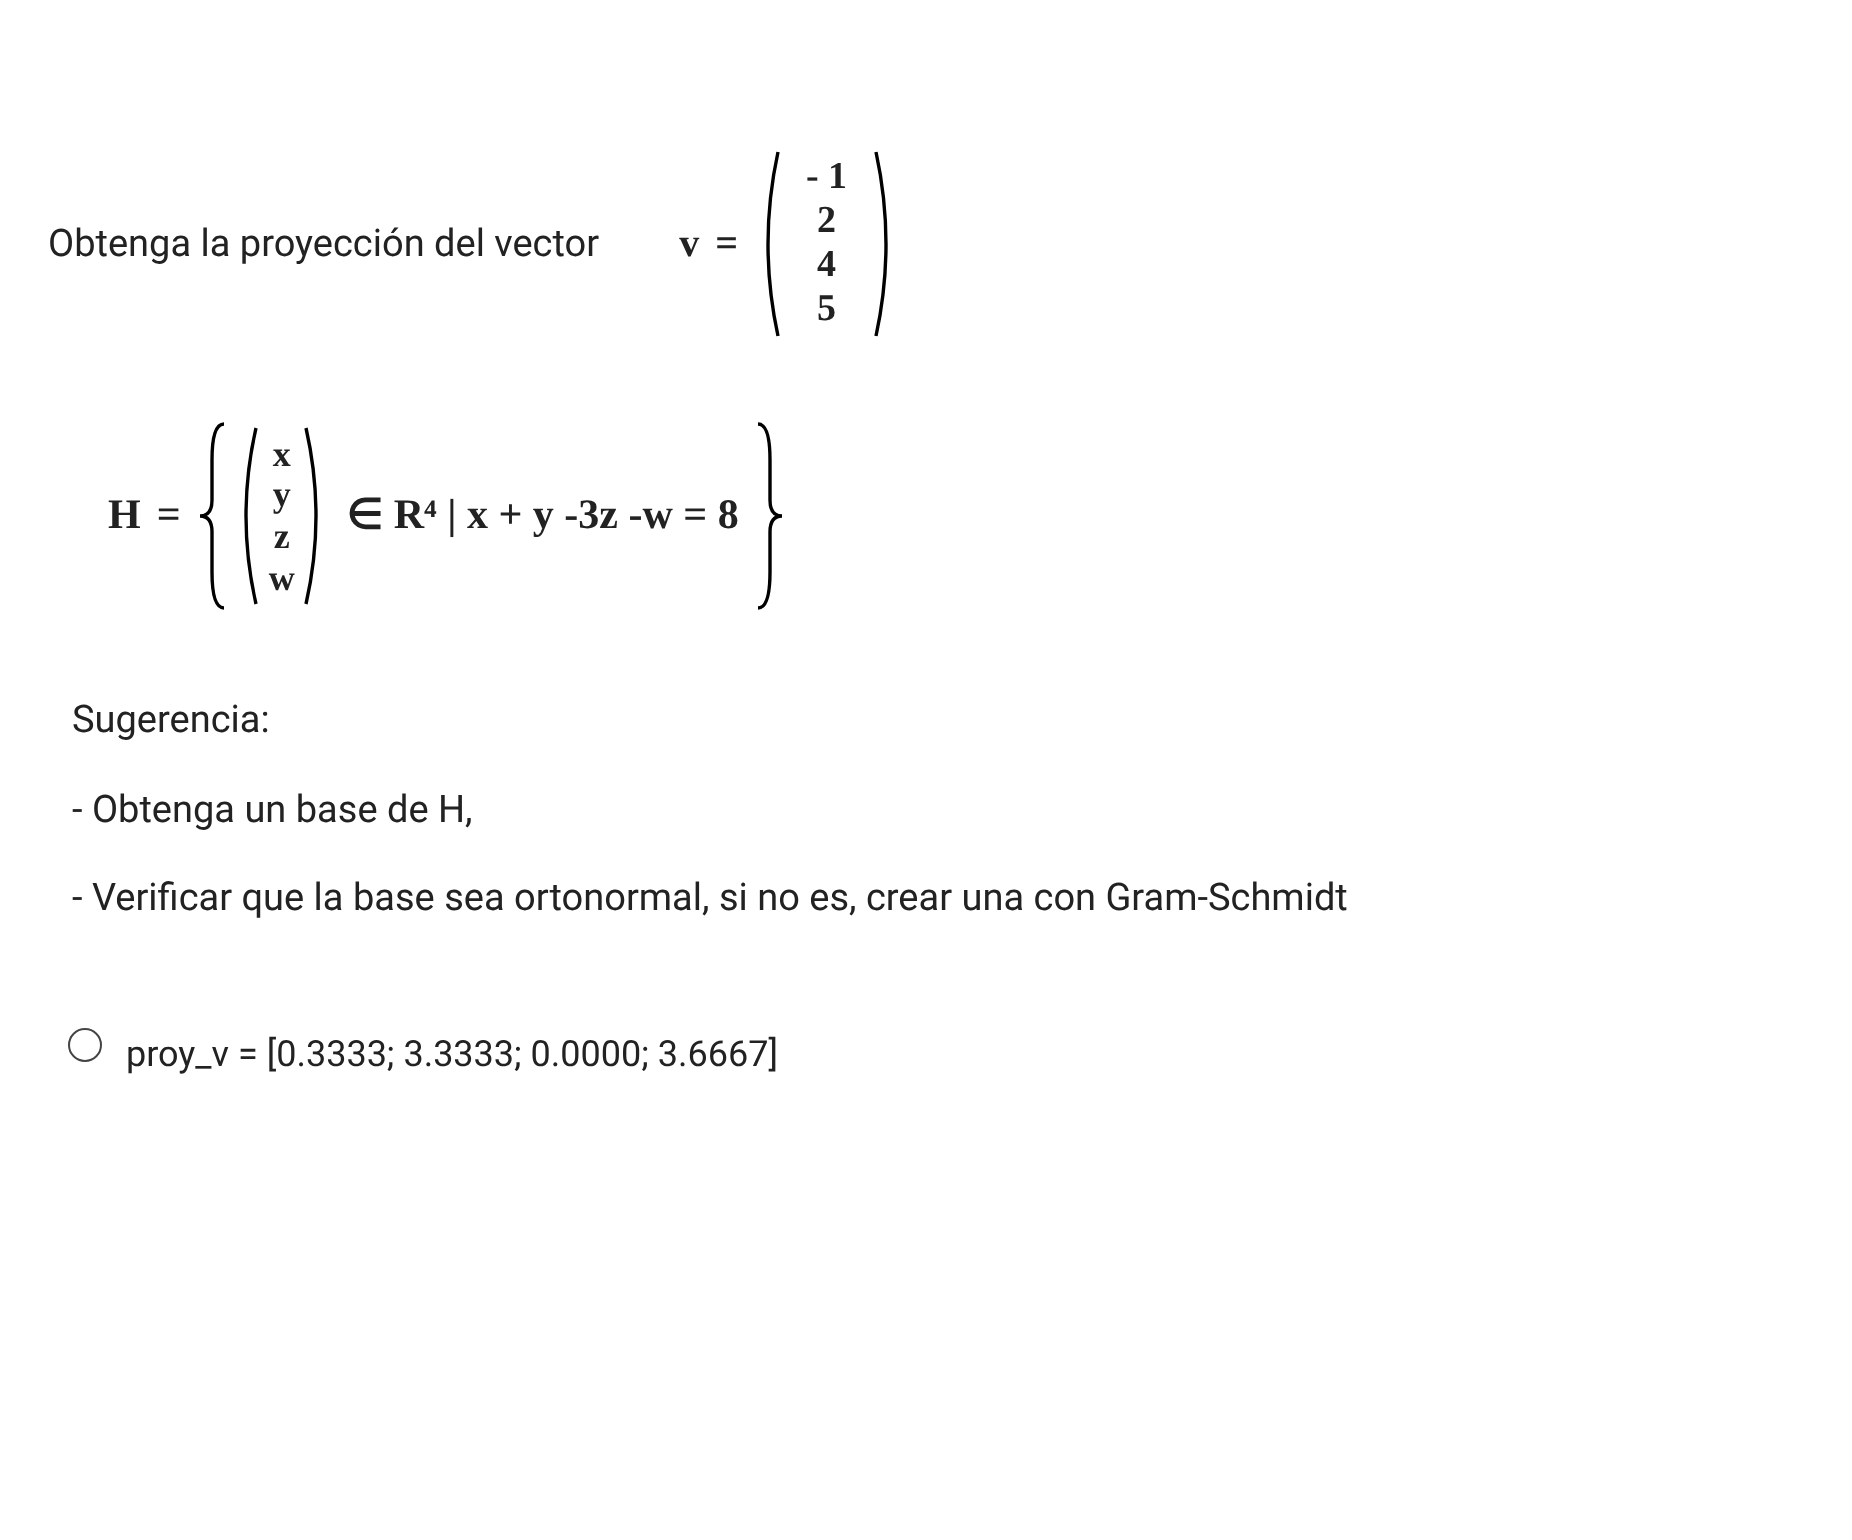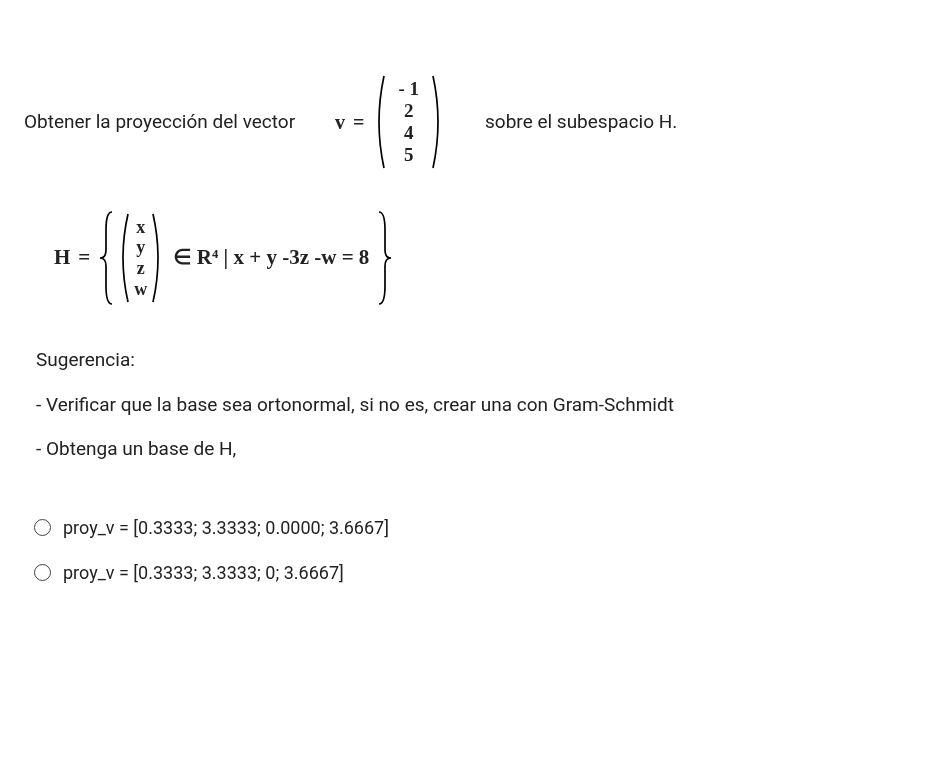--- a/index.html
+++ b/index.html
@@ -64,39 +64,39 @@
   }
   .hint-item {
     margin: 16px 0;
   }
   .options {
     margin-top: 50px;
     margin-left: 10px;
   }
   .option {
     display: flex;
-    align-items: center;
+    align-items: flex-start;
     gap: 12px;
     margin: 18px 0;
     font-size: 18px;
   }
   .radio {
     width: 17px;
     height: 17px;
     border: 1.6px solid #444;
     border-radius: 50%;
     flex-shrink: 0;
     box-sizing: border-box;
   }
 </style>
 </head>
 <body>
 
 <div class="question-line">
-  <span>Obtener la proyección del vector</span>
+  <span>Obtenga la proyección del vector</span>
 
   <span class="vec-expr">
     <span>v</span>
     <span>=</span>
     <span class="paren">
       <svg width="14" height="96" viewBox="0 0 14 96">
         <path d="M12 2 Q2 48 12 94" stroke="#000" stroke-width="1.7" fill="none"></path>
       </svg>
     </span>
     <span class="col">
@@ -105,21 +105,20 @@
       <span>4</span>
       <span>5</span>
     </span>
     <span class="paren">
       <svg width="14" height="96" viewBox="0 0 14 96">
         <path d="M2 2 Q12 48 2 94" stroke="#000" stroke-width="1.7" fill="none"></path>
       </svg>
     </span>
   </span>
 
-  <span>sobre el subespacio H.</span>
 </div>
 
 <div class="H-line">
   <span>H</span>
   <span style="margin:0 8px;">=</span>
 
   <span class="brace">
     <svg width="18" height="96" viewBox="0 0 18 96">
       <path d="M14 2 Q8 2 8 20 L8 40 Q8 48 2 48 Q8 48 8 56 L8 76 Q8 94 14 94" stroke="#000" stroke-width="1.7" fill="none"></path>
     </svg>
@@ -146,26 +145,22 @@
 
   <span class="brace">
     <svg width="18" height="96" viewBox="0 0 18 96">
       <path d="M4 2 Q10 2 10 20 L10 40 Q10 48 16 48 Q10 48 10 56 L10 76 Q10 94 4 94" stroke="#000" stroke-width="1.7" fill="none"></path>
     </svg>
   </span>
 </div>
 
 <div class="hint-block">
   <div class="hint-title">Sugerencia:</div>
+  <div class="hint-item">- Obtenga un base de H,</div>
   <div class="hint-item">- Verificar que la base sea ortonormal, si no es, crear una con Gram-Schmidt</div>
-  <div class="hint-item">- Obtenga un base de H,</div>
 </div>
 
 <div class="options">
   <div class="option">
     <span class="radio"></span>
     <span>proy_v = [0.3333; 3.3333; 0.0000; 3.6667]</span>
   </div>
-  <div class="option">
-    <span class="radio"></span>
-    <span>proy_v = [0.3333; 3.3333; 0; 3.6667]</span>
-  </div>
 </div>
 
 </body></html>

